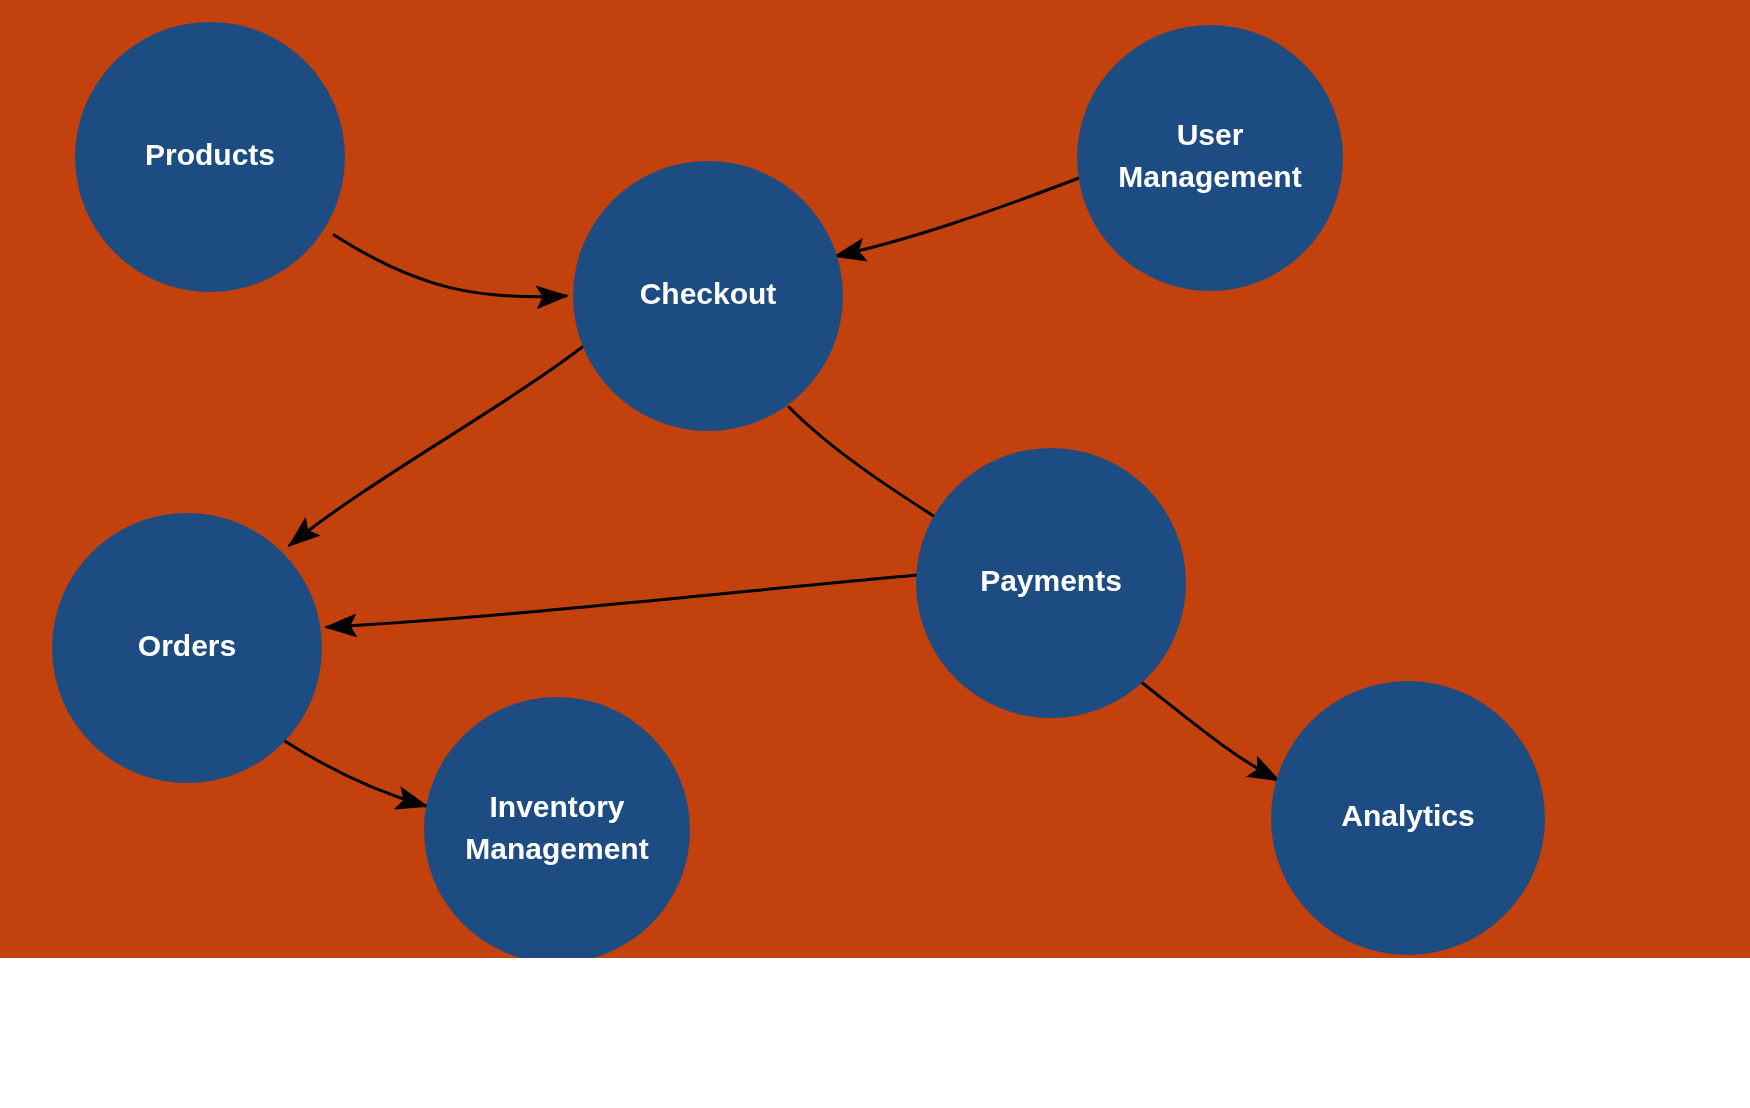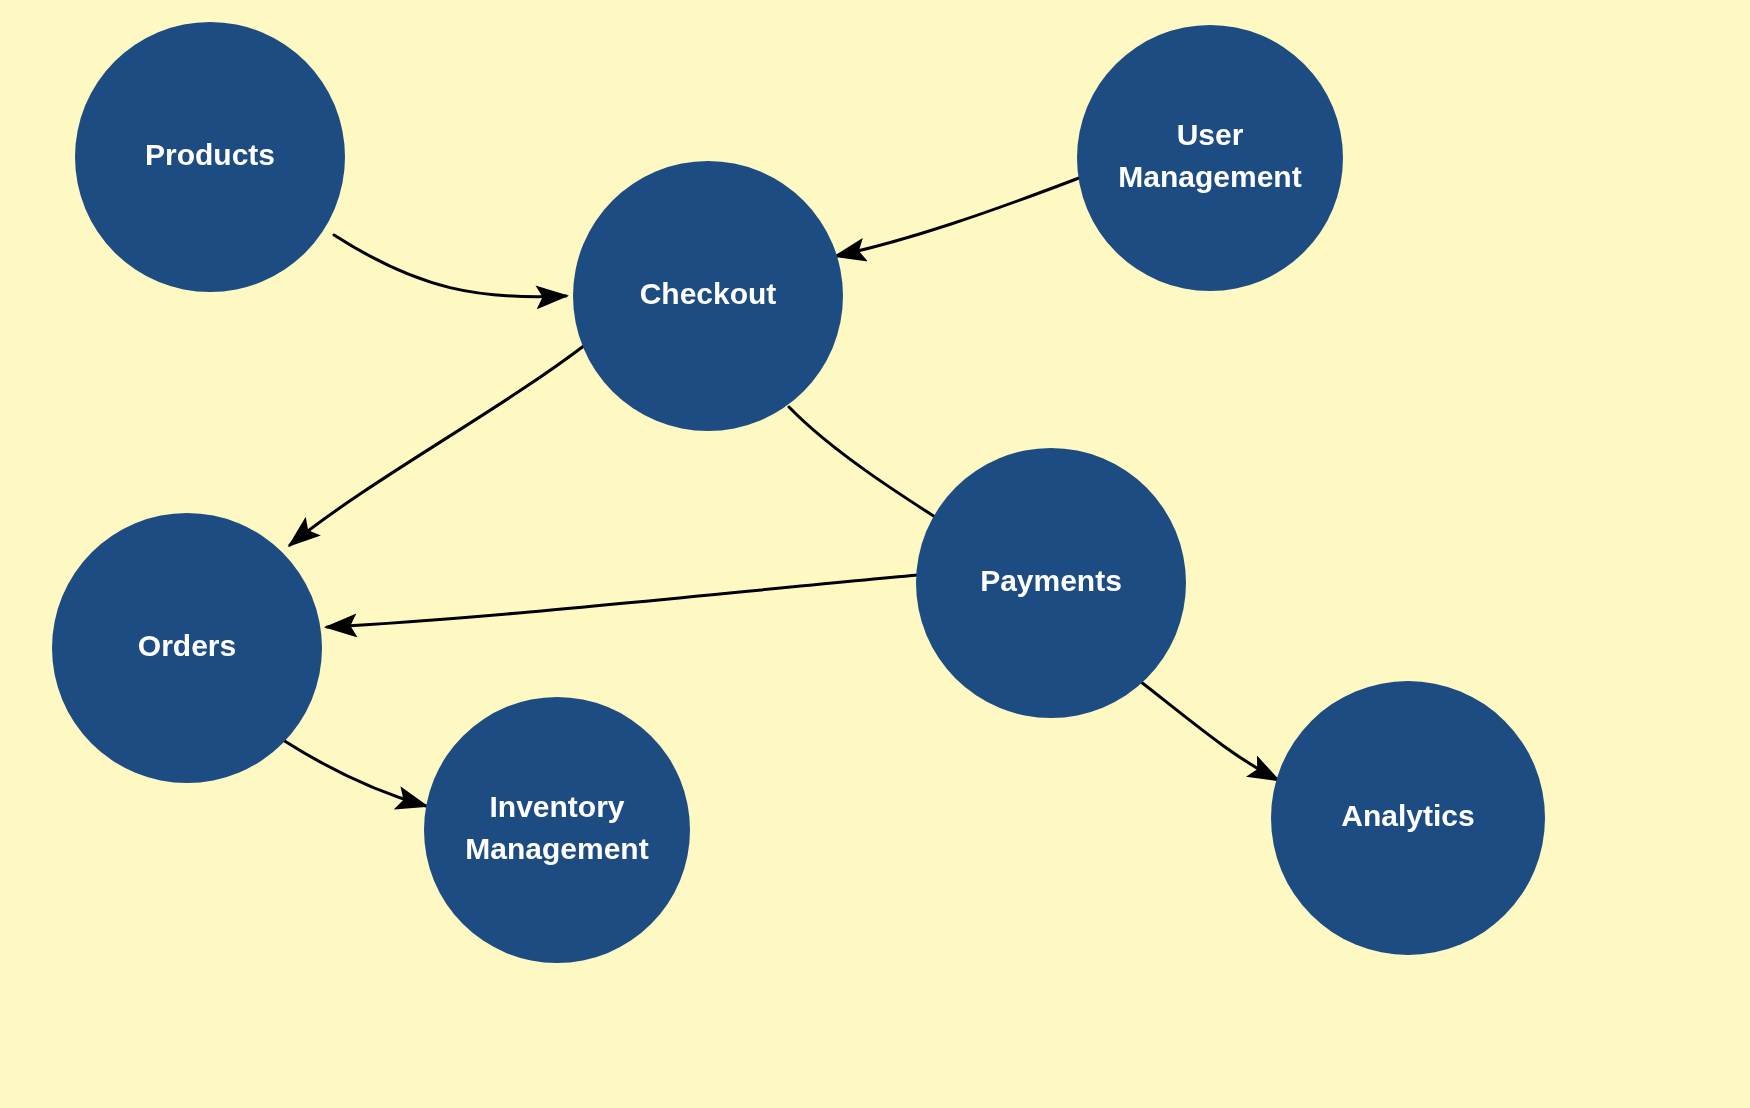--- a/index.html
+++ b/index.html
@@ -7,22 +7,22 @@
     margin: 0;
     padding: 0;
     background: #ffffff;
   }
   body {
     font-family: "Liberation Sans", sans-serif;
   }
   #canvas-wrap {
     position: relative;
     width: 1750px;
-    height: 1108px;
-    background: #fef9c3;
+    height: 958px;
+    background: #c2410c;
     overflow: hidden;
   }
   #graph-svg {
     position: absolute;
     top: 0;
     left: 0;
     width: 1750px;
     height: 1108px;
     display: block;
   }

